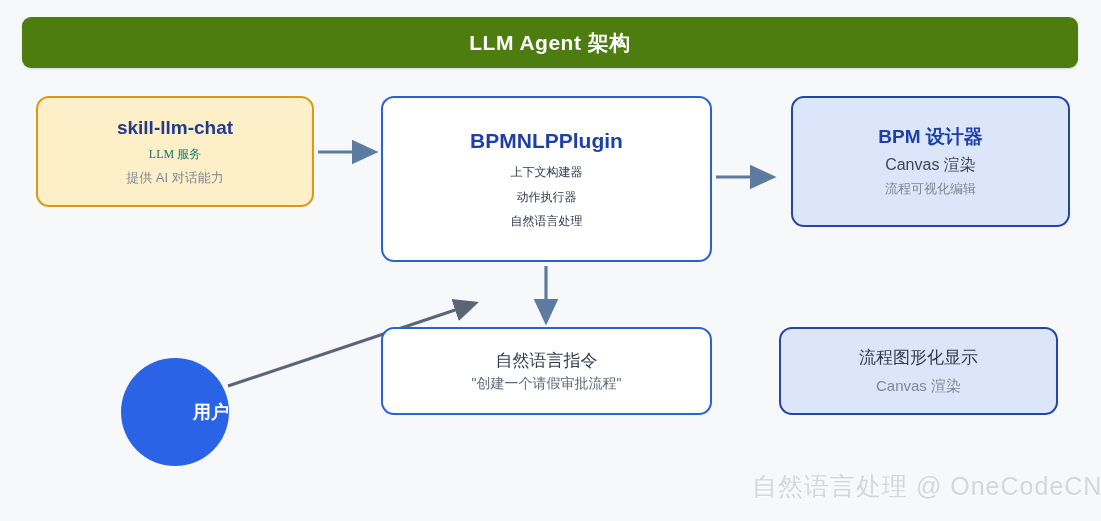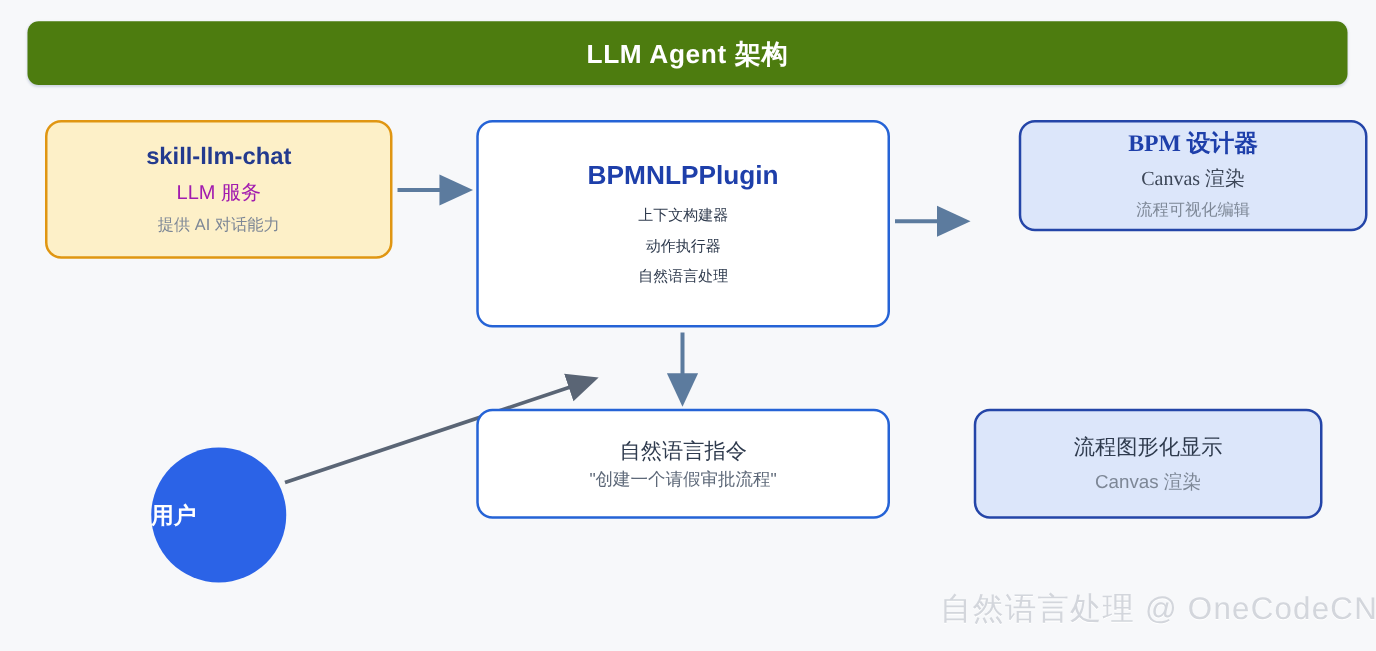--- a/index.html
+++ b/index.html
@@ -69,23 +69,24 @@
     height: 111px;
     background: #fdf0c8;
     border: 2.5px solid #e09612;
   }
   .card-llm .card-title {
     color: #233a8e;
     font-size: 19px;
     margin-bottom: 7px;
   }
   .card-llm .card-sub {
-    color: #a21caf;
-    font-size: 16px;
+    color: #0f766e;
+    font-size: 12px;
     margin-bottom: 7px;
+    font-family: Liberation Serif, serif;
   }
   .card-llm .card-note {
     color: #7d8796;
     font-size: 13px;
   }
 
   
   .card-plugin {
     left: 381px;
     top: 96px;
@@ -102,27 +103,26 @@
   .card-plugin .card-line {
     color: #2f3b4e;
     font-size: 12px;
     margin-bottom: 9px;
     line-height: 1.3;
   }
   .card-plugin .card-line:last-child { margin-bottom: 0; }
 
   
   .card-designer {
-    left: 815px;
+    left: 791px;
     top: 96px;
     width: 279px;
-    height: 89px;
+    height: 131px;
     background: #dce6fa;
     border: 2.5px solid #2445a8;
-    font-family: Liberation Serif, serif;
   }
   .card-designer .card-title {
     color: #1e3faa;
     font-size: 19px;
     margin-bottom: 6px;
   }
   .card-designer .card-sub {
     color: #3d4758;
     font-size: 16px;
     margin-bottom: 6px;
@@ -176,21 +176,21 @@
   .user-circle {
     position: absolute;
     left: 121px;
     top: 358px;
     width: 108px;
     height: 108px;
     border-radius: 50%;
     background: #2b63e7;
     display: flex;
     align-items: center;
-    justify-content: flex-start;
+    justify-content: flex-end;
   }
   .user-label {
     color: #ffffff;
     font-size: 18px;
     font-weight: bold;
   }
 
   
   .arrows {
     position: absolute;

